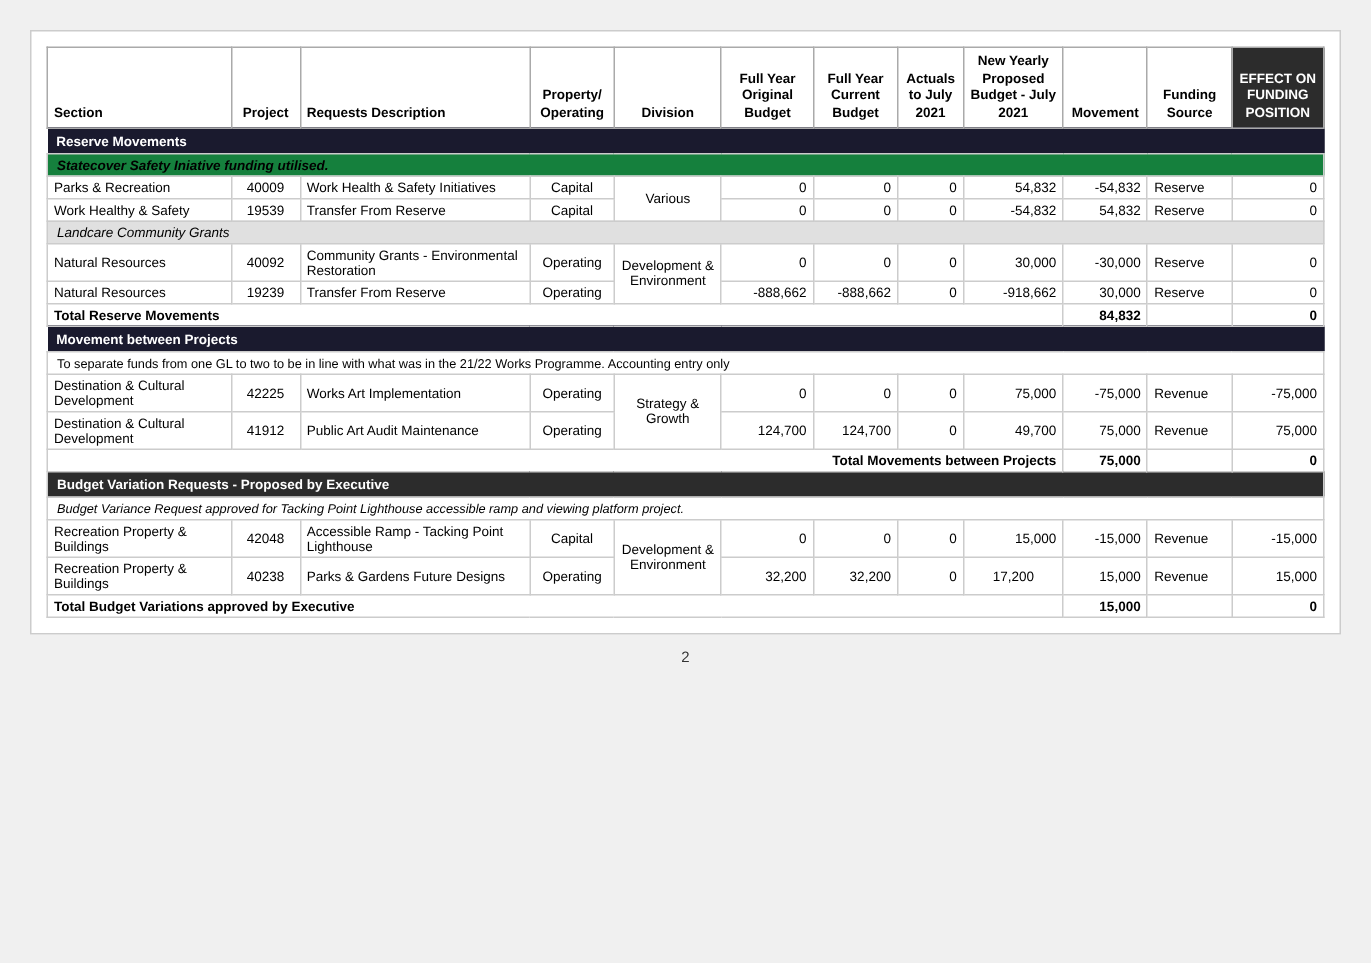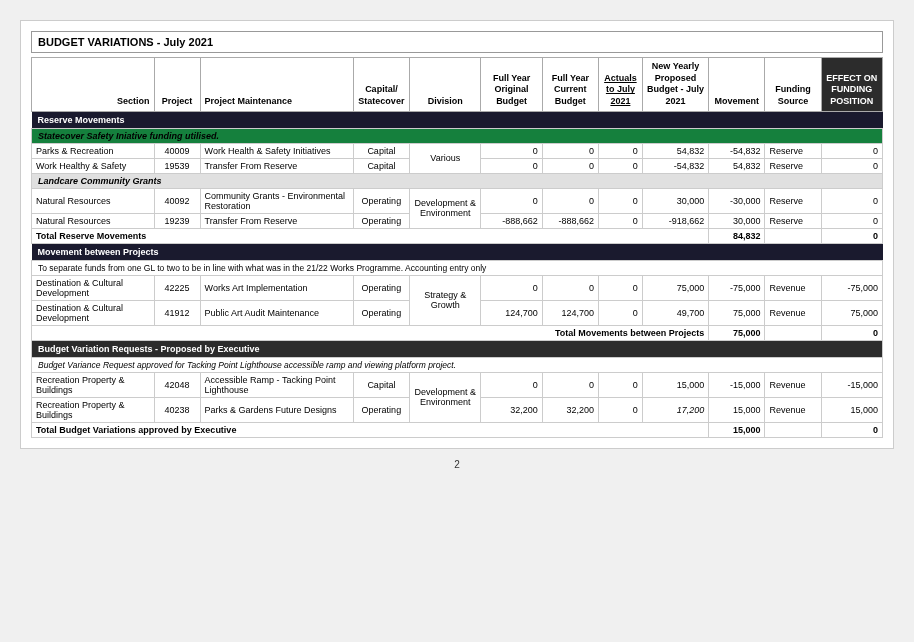--- a/index.html
+++ b/index.html
@@ -65,33 +65,32 @@
       text-align: center;
       margin-top: 10px;
       font-size: 10px;
       color: #333;
     }
   </style>
 </head>
 <body>
 
 <div class="page-container">
-  <div class="report-title">BUDGET VARIATIONS - July 2021</div>
 
   <table>
     <thead>
       <tr>
-        <th style="width:120px;text-align:right;">Section</th>
+        <th style="width:120px;text-align:left;">Section</th>
         <th style="width:45px;">Project</th>
-        <th style="width:150px;text-align:left;">Project Maintenance</th>
-        <th style="width:55px;">Capital/ Statecover</th>
+        <th style="width:150px;text-align:left;">Requests Description</th>
+        <th style="width:55px;">Property/ Operating</th>
         <th style="width:70px;">Division</th>
         <th style="width:60px;">Full Year Original Budget</th>
         <th style="width:55px;">Full Year Current Budget</th>
-        <th style="width:43px;text-decoration:underline;">Actuals to July 2021</th>
+        <th style="width:43px;">Actuals to July 2021</th>
         <th style="width:65px;">New Yearly Proposed Budget - July 2021</th>
         <th style="width:55px;">Movement</th>
         <th style="width:55px;">Funding Source</th>
         <th style="width:60px;background:#2c2c2c;color:#fff;">EFFECT ON FUNDING POSITION</th>
       </tr>
     </thead>
     <tbody id="table-body">
     <tr class="section-header">
           <td colspan="12" style="color: rgb(255, 255, 255); background: rgb(26, 26, 46); font-weight: bold; padding: 3px 6px;">Reserve Movements</td>
         </tr>
@@ -119,21 +118,21 @@
           <td style="text-align: center;">Capital</td>
           <td style="text-align: right;">0</td>
           <td style="text-align: right;">0</td>
           <td style="text-align: right;">0</td>
           <td style="text-align: right;">-54,832</td>
           <td style="text-align: right;">54,832</td>
           <td style="text-align: left;">Reserve</td>
           <td style="text-align: right;">0</td>
         </tr>
         <tr>
-          <td colspan="12" style="background: rgb(224, 224, 224); font-weight: bold; font-style: italic; padding: 2px 6px;">Landcare Community Grants</td>
+          <td colspan="12" style="background: rgb(224, 224, 224); font-weight: normal; font-style: italic; padding: 2px 6px;">Landcare Community Grants</td>
         </tr>
         <tr>
           <td style="text-align: left;">Natural Resources</td>
           <td style="text-align: center;">40092</td>
           <td style="text-align: left;">Community Grants - Environmental Restoration</td>
           <td style="text-align: center;">Operating</td>
           <td rowspan="2" style="text-align: center;">Development &amp; Environment</td>
           <td style="text-align: right;">0</td>
           <td style="text-align: right;">0</td>
           <td style="text-align: right;">0</td>
@@ -221,21 +220,21 @@
           <td style="text-align: right; color: inherit;">-15,000</td>
         </tr>
         <tr>
           <td style="text-align: left;">Recreation Property &amp; Buildings</td>
           <td style="text-align: center;">40238</td>
           <td style="text-align: left;">Parks &amp; Gardens Future Designs</td>
           <td style="text-align: center;">Operating</td>
           <td style="text-align: right;">32,200</td>
           <td style="text-align: right;">32,200</td>
           <td style="text-align: right;">0</td>
-          <td style="text-align: right; font-style: italic;">17,200</td>
+          <td style="text-align: center;">17,200</td>
           <td style="text-align: right;">15,000</td>
           <td style="text-align: left;">Revenue</td>
           <td style="text-align: right;">15,000</td>
         </tr>
         <tr>
           <td colspan="9" style="text-align: left; font-weight: bold; padding: 2px 4px;">Total Budget Variations approved by Executive</td>
           <td colspan="1" style="text-align: right; font-weight: bold; padding: 2px 4px;">15,000</td>
           <td colspan="1" style="text-align: right; font-weight: bold; padding: 2px 4px;"></td>
           <td colspan="1" style="text-align: right; font-weight: bold; padding: 2px 4px;">0</td>
         </tr>

